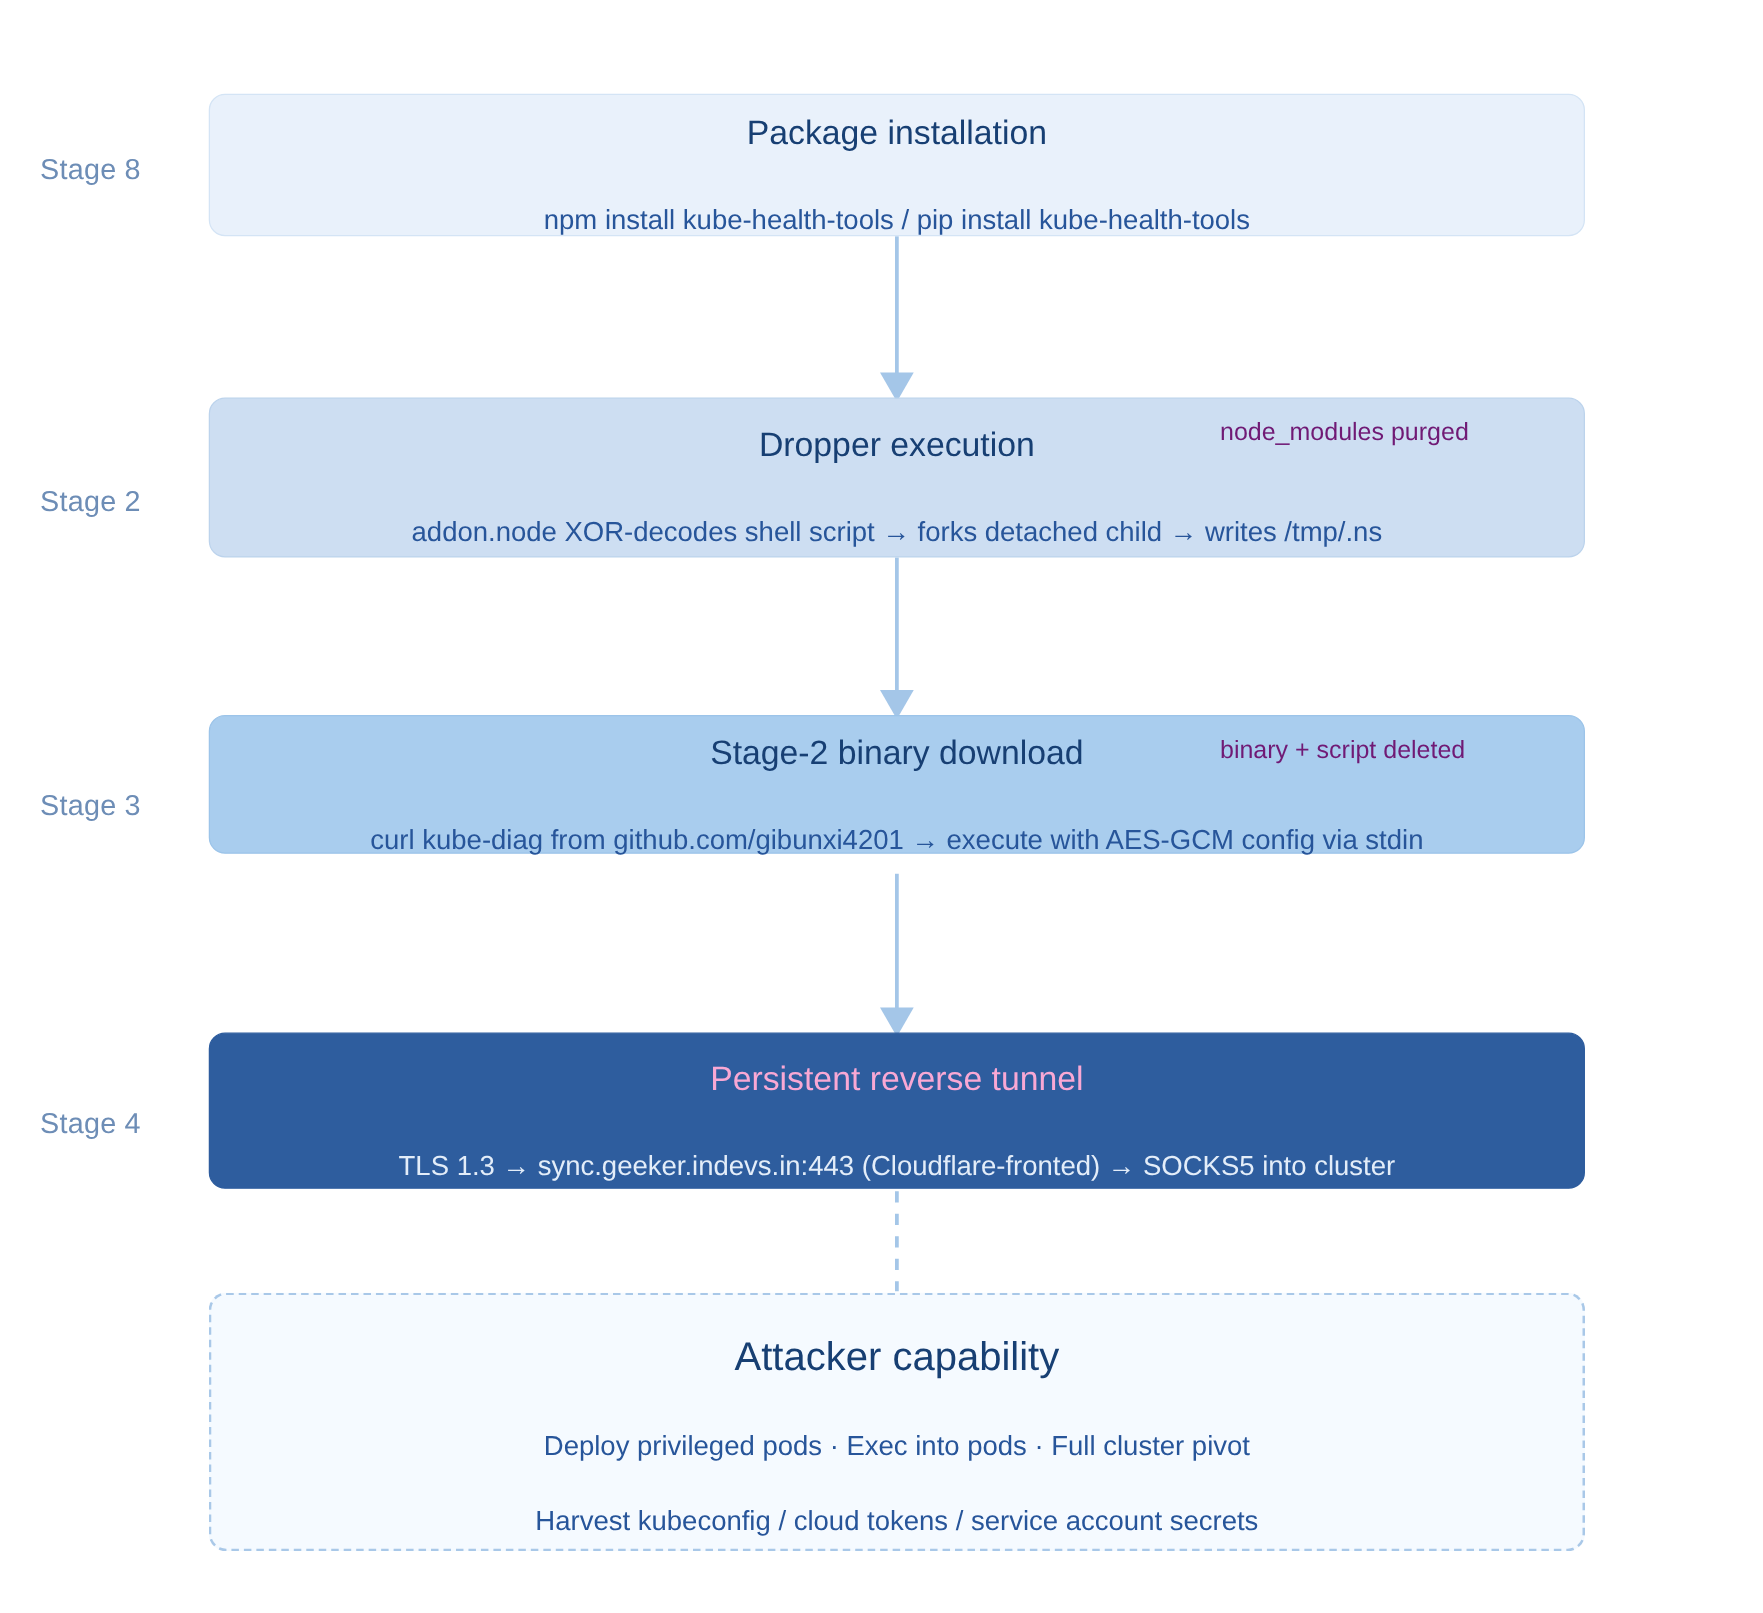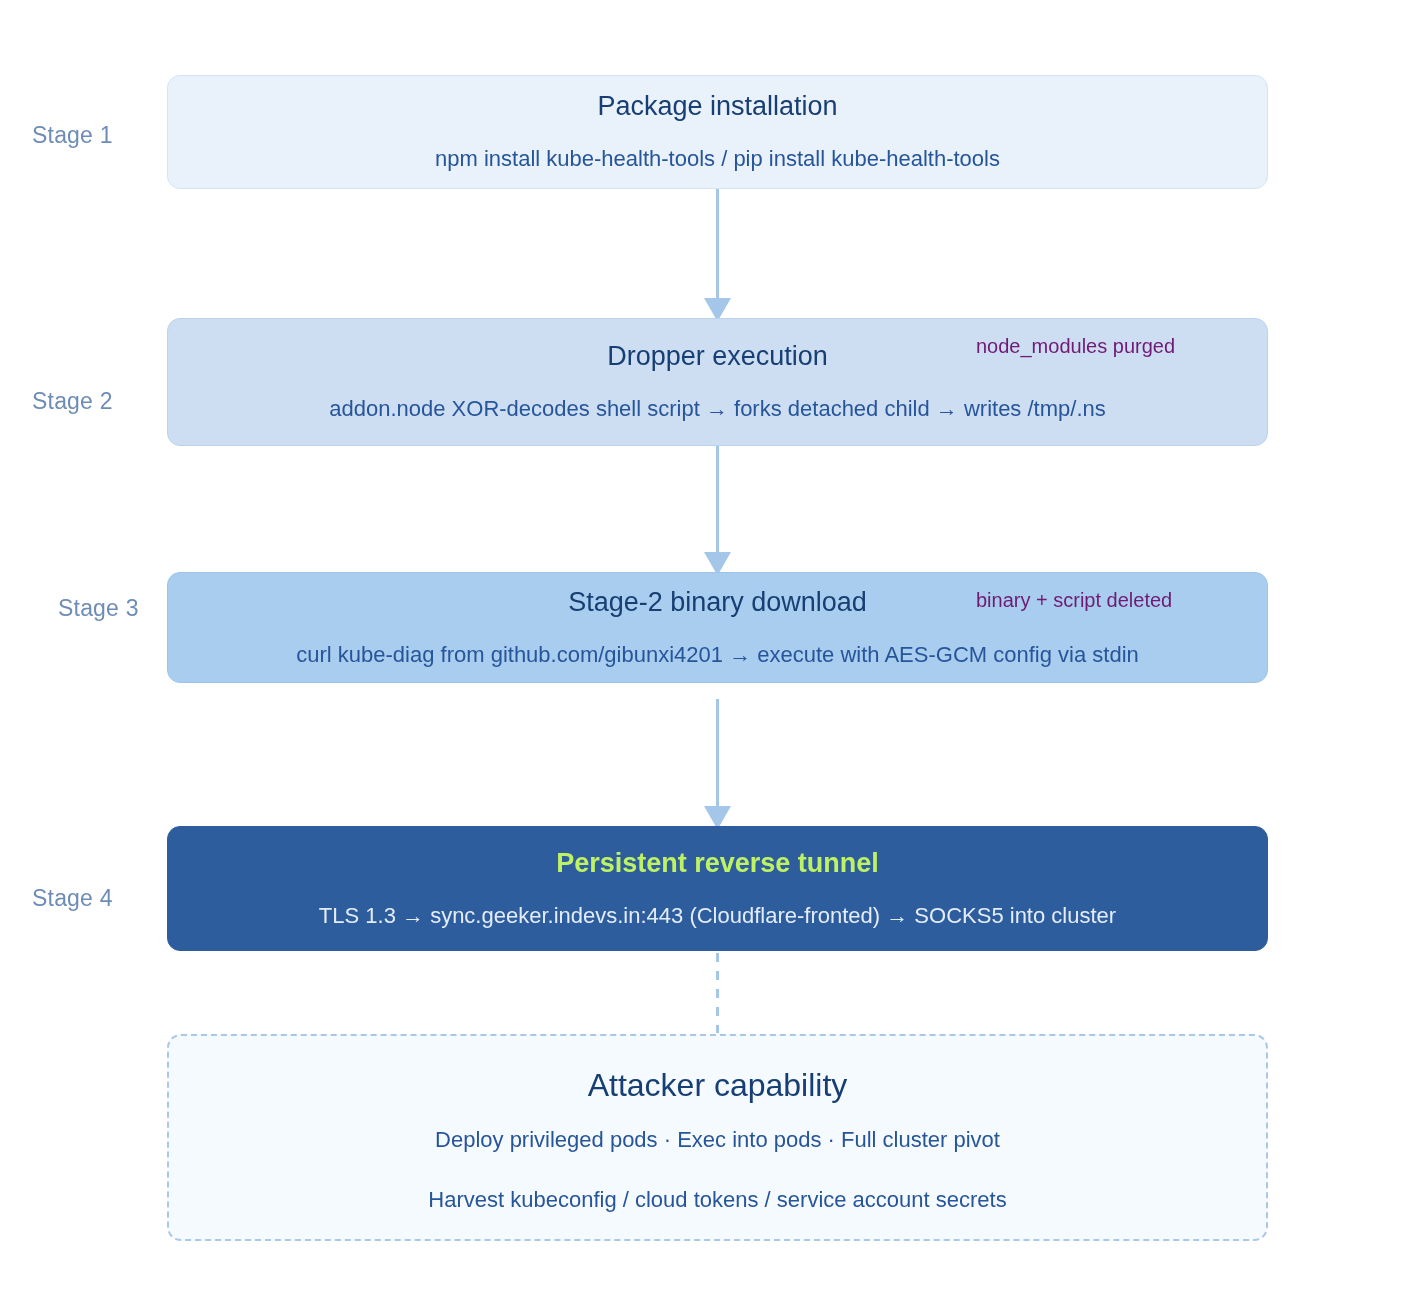--- a/index.html
+++ b/index.html
@@ -58,21 +58,21 @@
     flex-direction: column;
     align-items: center;
     justify-content: center;
     text-align: center;
   }
 
   .node .node-title {
     font-size: 27px;
     color: #173f73;
     line-height: 1.25;
-    margin: 0;
+    margin: 17px;
     font-weight: 400;
   }
   .node .node-sub {
     font-size: 22px;
     color: #27559a;
     line-height: 1.3;
     margin-top: 21px;
     font-weight: 400;
   }
 
@@ -97,21 +97,21 @@
     background: #a9cdee;
     border: 1px solid #9cc4e9;
   }
   
   #node-stage4 {
     top: 826px;
     height: 125px;
     background: #2e5d9e;
     border: 1px solid #2e5d9e;
   }
-  #node-stage4 .node-title { color: #bef264; font-weight: bold; }
+  #node-stage4 .node-title { color: #f9a8d4; }
   #node-stage4 .node-sub   { color: #e3edf9; }
 
   
   #node-outcome {
     top: 1034px;
     height: 207px;
     background: #f5faff;
     border: 2px dashed #a9c8e8;
     border-radius: 14px;
     padding-top: 4px;
@@ -155,23 +155,23 @@
     <line x1="717.5" y1="446" x2="717.5" y2="564" stroke="#a4c6e8" stroke-width="3" marker-end="url(#arrowhead)"></line>
 
     <line x1="717.5" y1="699" x2="717.5" y2="818" stroke="#a4c6e8" stroke-width="3" marker-end="url(#arrowhead)"></line>
 
     <line x1="717.5" y1="953" x2="717.5" y2="1033" stroke="#a4c6e8" stroke-width="3" stroke-dasharray="9 9"></line>
 
     <path d="M886,320 L963,351" stroke="#b7cde3" stroke-width="1.6" stroke-dasharray="6 5" fill="none"></path>
     <path d="M886,574 L963,605" stroke="#b7cde3" stroke-width="1.6" stroke-dasharray="6 5" fill="none"></path>
   </svg>
 
-  <div class="stage-label" style="top: 122px;">Stage 1</div>
+  <div class="stage-label" style="top: 122px;">Stage 8</div>
   <div class="stage-label" style="top: 360px; margin-top: 28px;">Stage 2</div>
-  <div class="stage-label" style="top: 595px; margin-left: 26px;">Stage 3</div>
+  <div class="stage-label" style="top: 631px;">Stage 3</div>
   <div class="stage-label" style="top: 885px;">Stage 4</div>
 
   <div class="node" id="node-stage1">
     <div class="node-title">Package installation</div>
     <div class="node-sub">npm install kube-health-tools / pip install kube-health-tools</div>
   </div>
 
   <div class="node" id="node-stage2">
     <div class="node-title">Dropper execution</div>
     <div class="node-sub">addon.node XOR-decodes shell script → forks detached child → writes /tmp/.ns</div>

